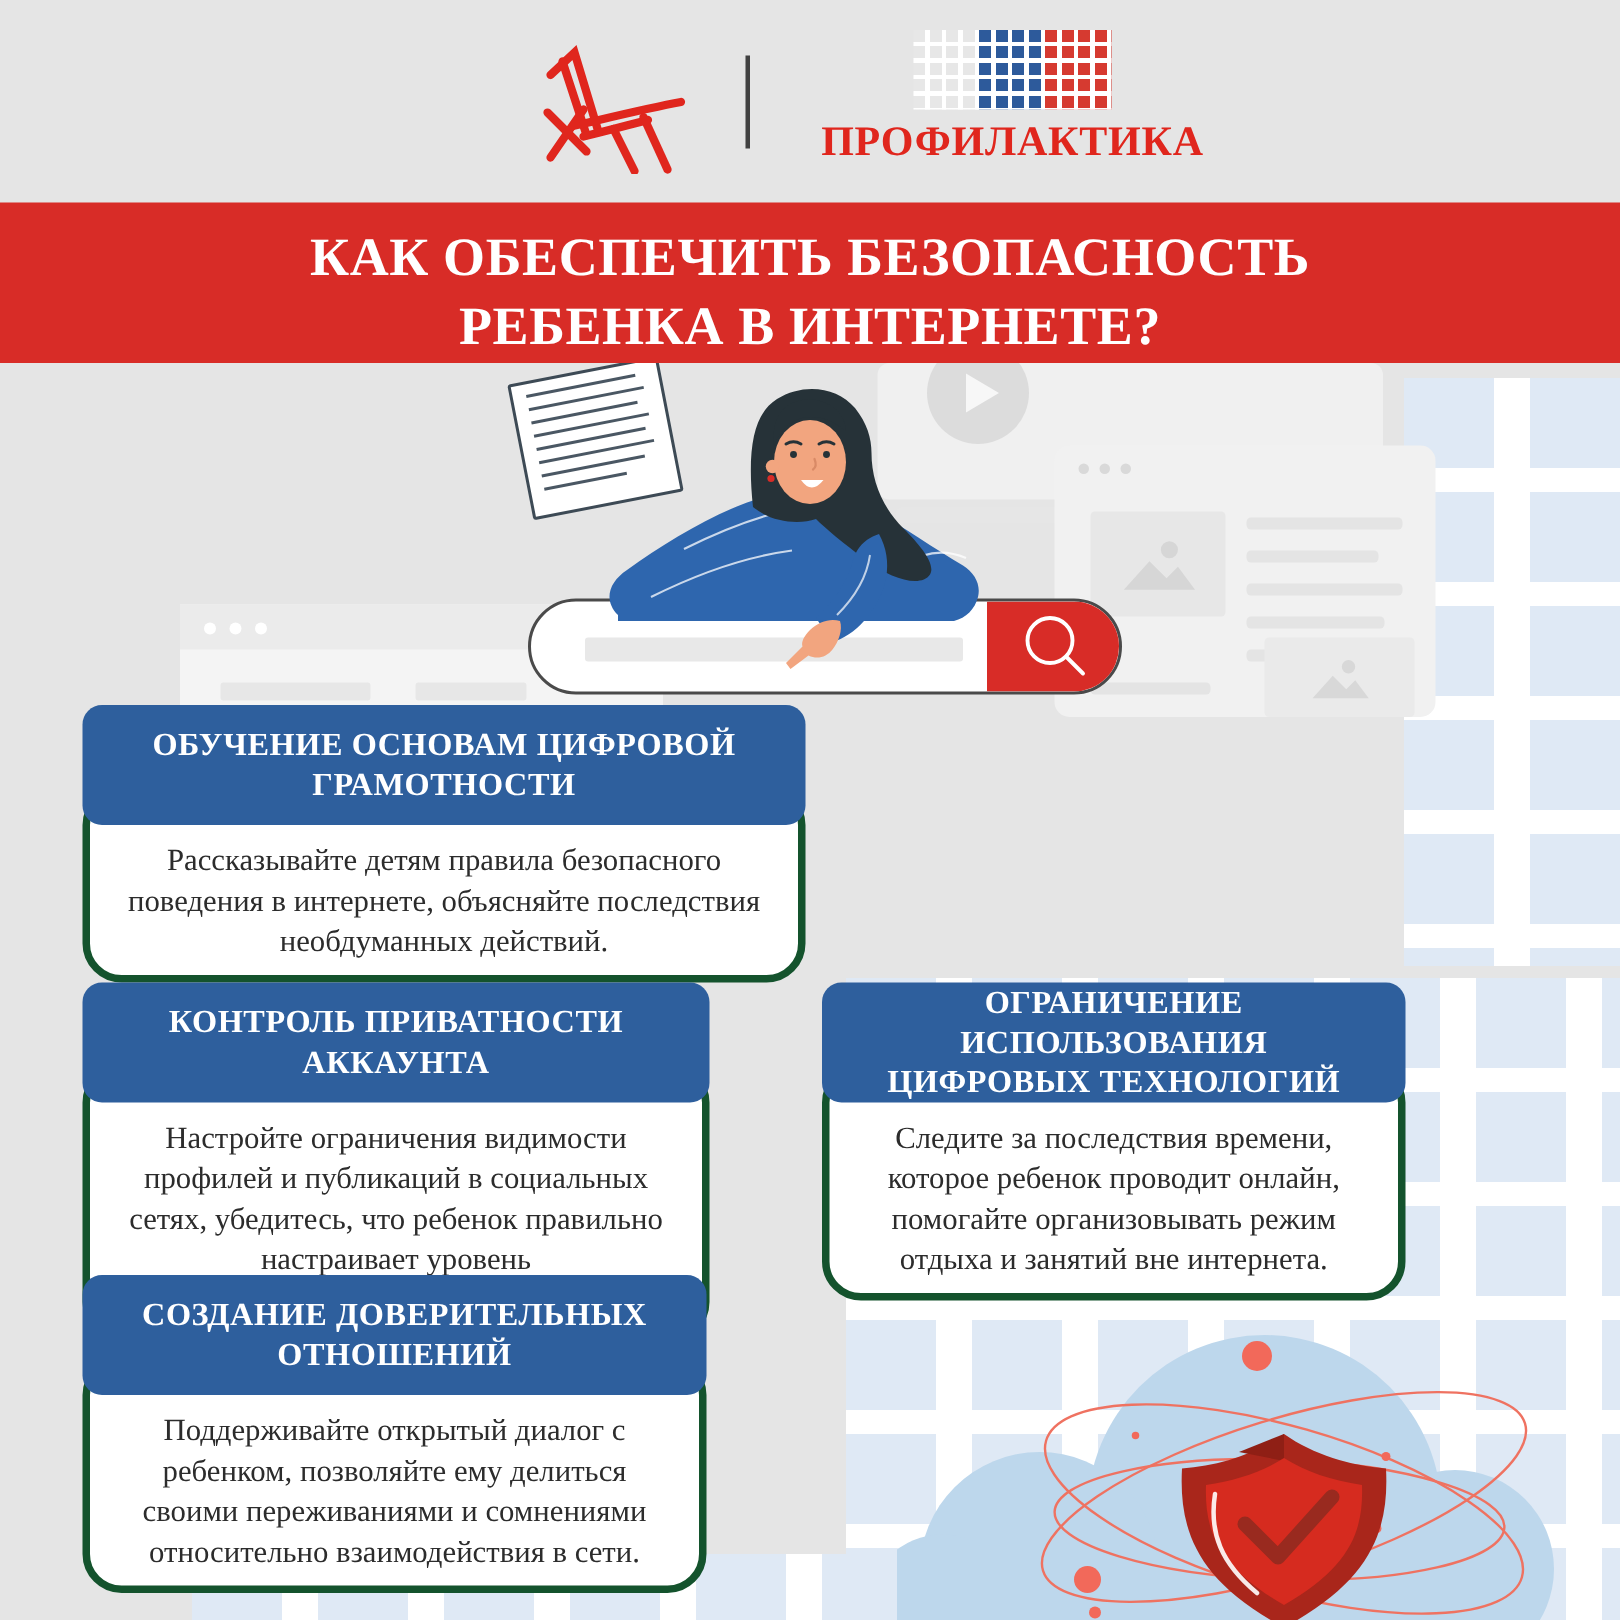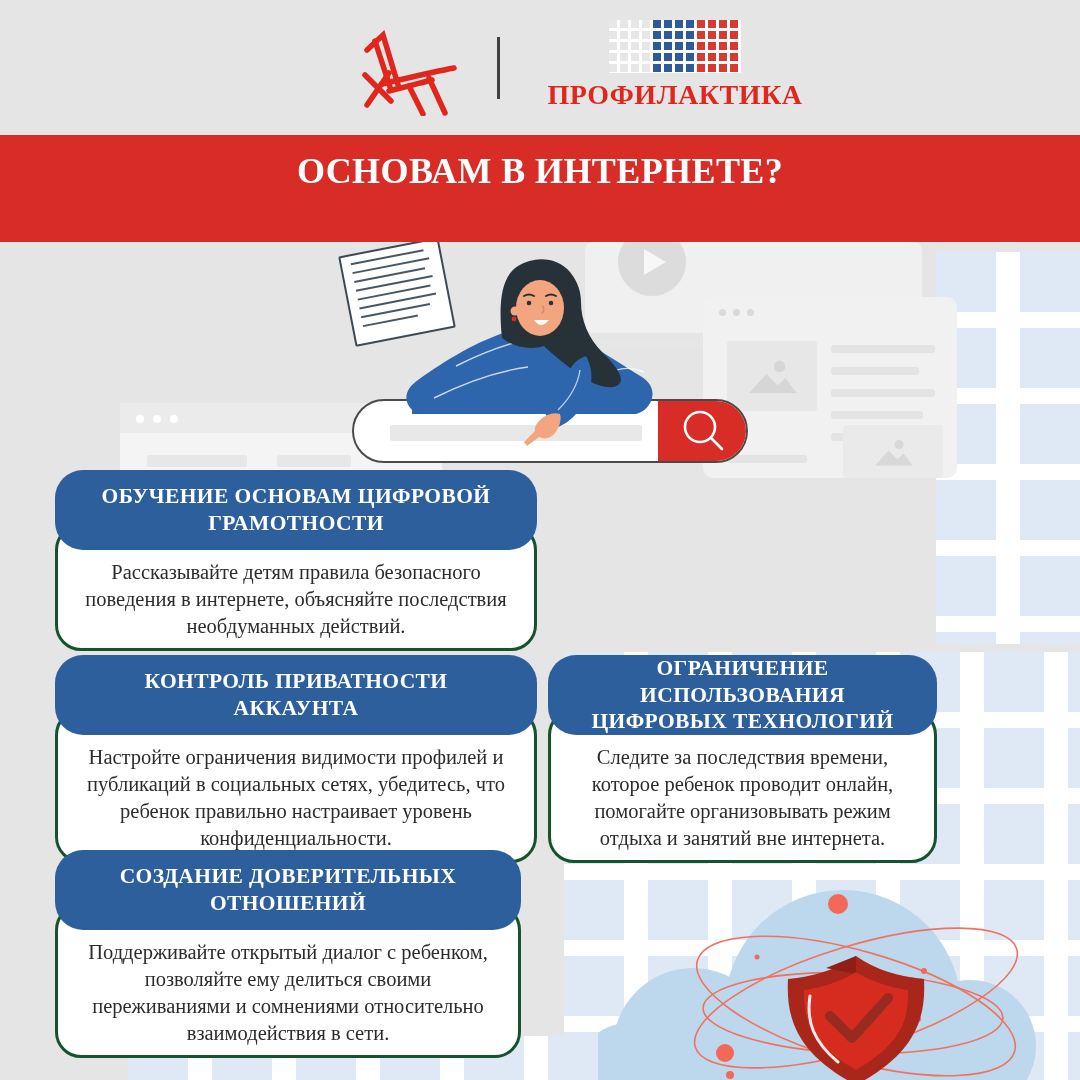--- a/index.html
+++ b/index.html
@@ -69,36 +69,36 @@
   .search-placeholder { position:absolute; left:36px; top:24px; width:252px; height:16px; background:#e8e8e8; border-radius:2px; }
   .search-btn { position:absolute; right:0; top:0; bottom:0; width:88px; background:#d82c27; }
   .woman { left:398px; top:240px; width:320px; height:230px; z-index:6; }
 
   
   .cloud { position:absolute; left:598px; top:878px; width:440px; height:202px; z-index:4; }
 
   
   .card { position:absolute; z-index:10; display:flex; flex-direction:column; }
   .card-head {
-    position:relative; z-index:2; background:#2e5f9d; border-radius:28px;
+    position:relative; z-index:2; background:#2e5f9d; border-radius:13px;
     min-height:80px; box-sizing:border-box; padding:10px 28px;
     display:flex; align-items:center; justify-content:flex-end; text-align:center;
   }
   .card-title { color:#fff; font-size:21.5px; font-weight:800; line-height:1.25; letter-spacing:.4px; }
   .card-body {
-    flex:1; margin-top:-26px; background:#fff; border:3px solid #14532d; border-radius:26px;
+    flex:1; margin-top:-26px; background:#fff; border:5px solid #14532d; border-radius:26px;
     box-sizing:border-box; padding:32px 24px 8px;
     display:flex; justify-content:center; text-align:center;
   }
   .card-text { color:#2c2c2c; font-size:20.5px; line-height:1.32; }
   #card1 { left:55px;  top:470px; width:482px; height:175px; }
   #card2 { left:548px; top:470px; width:483px; height:178px; }
-  #card3 { left:55px;  top:655px; width:482px; height:185px; }
+  #card3 { left:55px;  top:655px; width:418px; height:185px; }
   #card4 { left:548px; top:655px; width:389px; height:185px; }
-  #card5 { left:55px;  top:850px; width:466px; height:190px; }
+  #card5 { left:55px;  top:850px; width:416px; height:190px; }
 </style>
 </head>
 <body>
 
 <div class="poster">
 
   <svg class="logo-chair" viewBox="0 0 112 90" fill="none" stroke="#e0261d" stroke-width="5.5" stroke-linecap="round">
     <path d="M15 24 L31 9 L47 62"></path>
     <path d="M23 15 L39 64"></path>
     <path d="M30 58 C56 52 80 46 102 42"></path>
@@ -109,21 +109,22 @@
     <path d="M37 47 L15 79"></path>
   </svg>
   <div class="logo-divider"></div>
   <div class="brand-block">
     <div class="pixel-grid"></div>
     <div class="brand-name">ПРОФИЛАКТИКА</div>
   </div>
 
   <div class="banner">
     <div class="banner-title">
-      <span style="display:block">ОСНОВАМ В ИНТЕРНЕТЕ?</span>
+      <span style="display:block">КАК ОБЕСПЕЧИТЬ БЕЗОПАСНОСТЬ</span>
+      <span style="display:block">РЕБЕНКА В ИНТЕРНЕТЕ?</span>
     </div>
   </div>
 
   <div class="tiles" id="tilesA"></div>
   <div class="tiles" id="tilesB"></div>
   <div class="tiles" id="tilesC"></div>
 
   <div class="illus win-video">
     <div class="play-circle">
         <div class="play-tri"></div>

